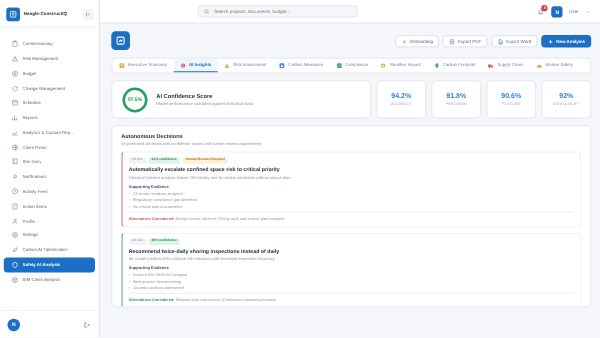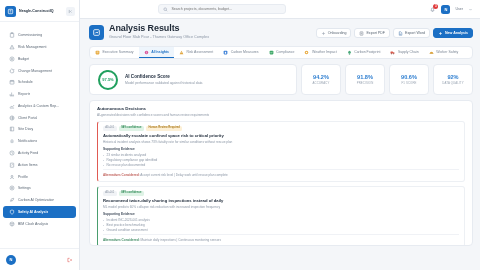--- a/index.html
+++ b/index.html
@@ -427,24 +427,20 @@
 
     <div class="content">
 
       <div class="page-head">
         <span class="page-icon">
           <svg viewBox="0 0 16 16" fill="none" stroke="#fff" stroke-width="1.5">
               <rect x="3" y="3" width="10" height="10" rx="1.6"></rect>
               <path d="M5.8 9.5l1.8-2 1.6 1.4 1.6-2.3"></path>
             </svg>
         </span>
-        <div>
-          <div class="page-title">Analysis Results</div>
-          <div class="page-sub">Ground Floor Slab Pour - Thames Gateway Office Complex</div>
-        </div>
         <div class="head-actions">
           <div class="btn">
             <span class="bi">
                 <svg viewBox="0 0 16 16" fill="none" stroke="#8d99a8" stroke-width="1.5">
                   <path d="M8 3v10M3 8h10"></path>
                 </svg>
               </span>
             <span>Onboarding</span>
           </div>
           <div class="btn">

